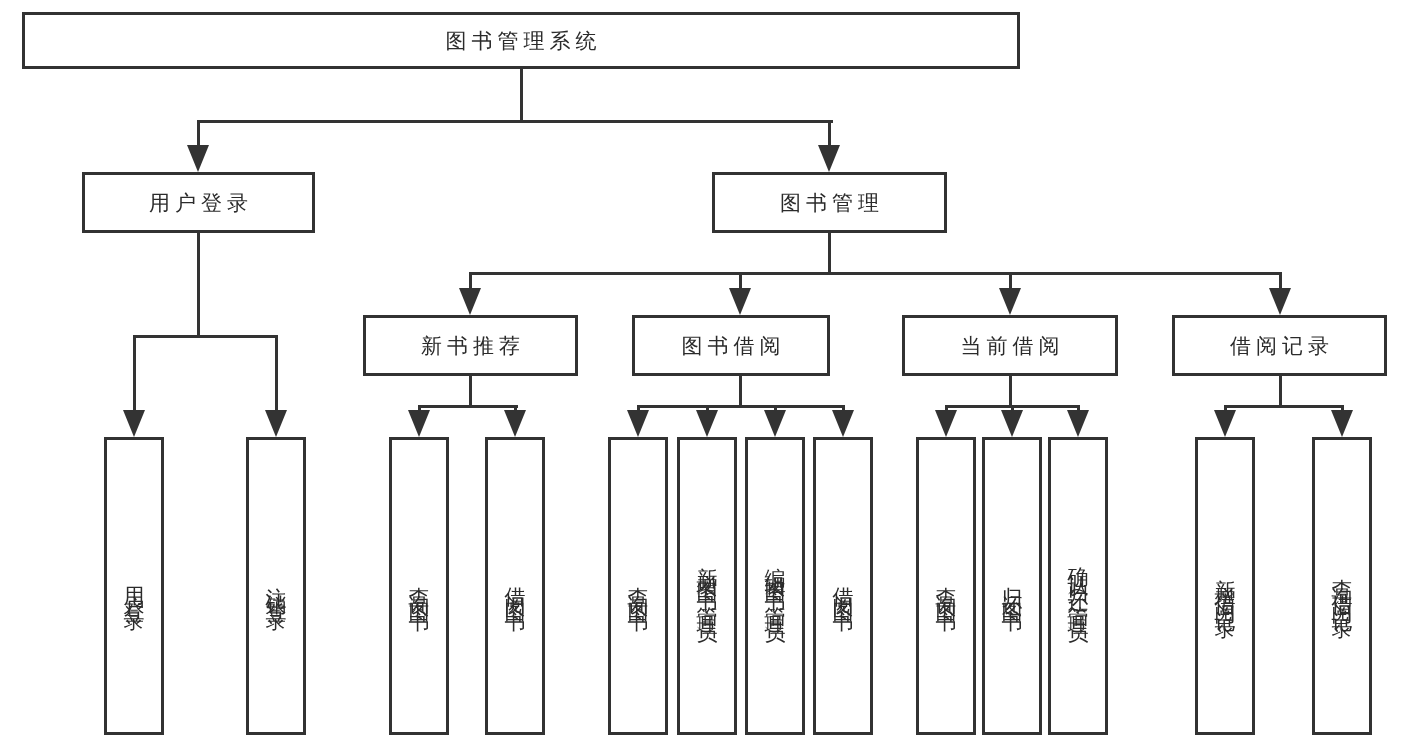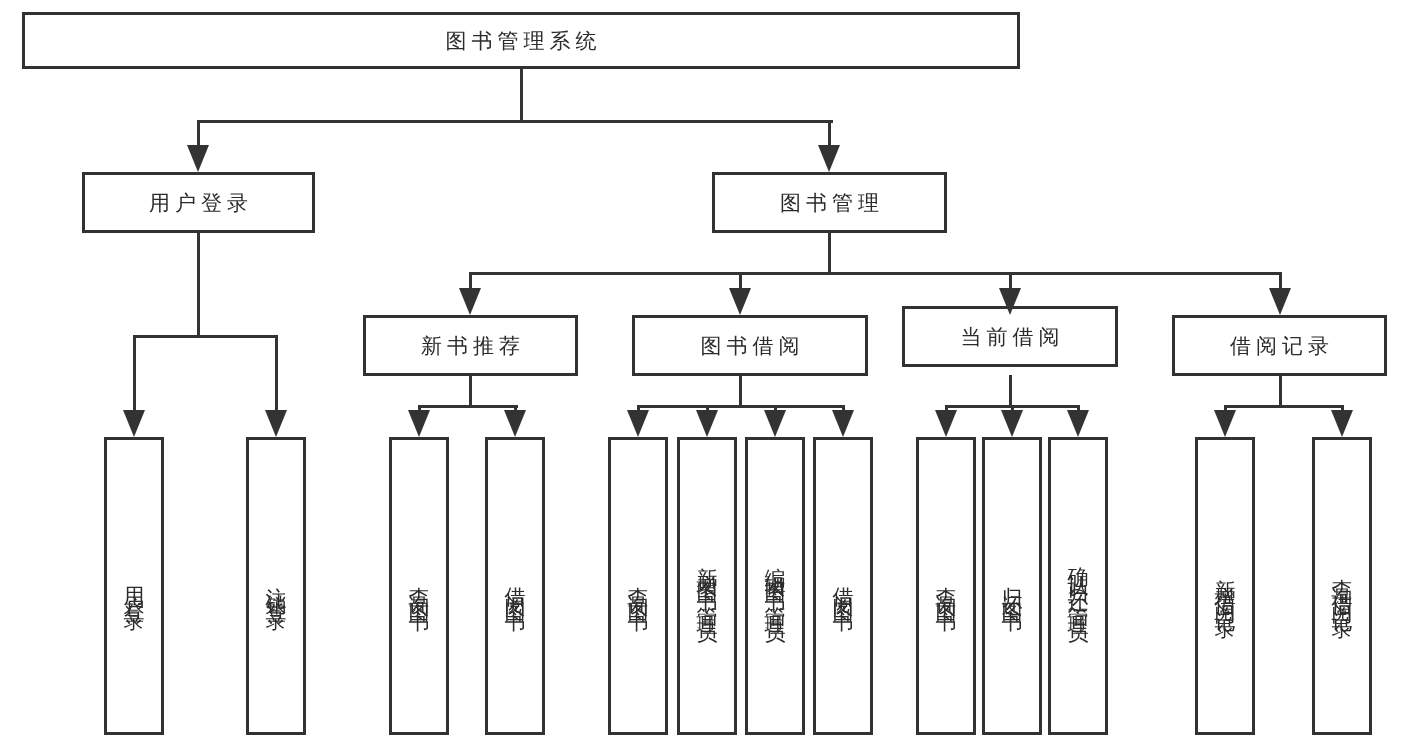--- a/index.html
+++ b/index.html
@@ -64,22 +64,22 @@
 <body>
 
 <div class="canvas">
 
   <div class="box h-box" style="left:22px; top:12px; width:998px; height:57px;">图书管理系统</div>
 
   <div class="box h-box" style="left:82px; top:172px; width:233px; height:61px;">用户登录</div>
   <div class="box h-box" style="left:363px; top:315px; width:215px; height:61px;">新书推荐</div>
 
   <div class="box h-box" style="left:712px; top:172px; width:235px; height:61px;">图书管理</div>
-  <div class="box h-box" style="left:632px; top:315px; width:236px; height:61px;">图书借阅</div>
-  <div class="box h-box" style="left:902px; top:306px; width:216px; height:61px;">当前借阅</div>
+  <div class="box h-box" style="left:632px; top:315px; width:198px; height:61px;">图书借阅</div>
+  <div class="box h-box" style="left:902px; top:315px; width:216px; height:61px;">当前借阅</div>
   <div class="box h-box" style="left:1172px; top:315px; width:215px; height:61px;">借阅记录</div>
 
   <div class="box leaf" style="left:104px; top:437px; width:60px; height:298px;">
     <span class="vtext">用户登录</span>
   </div>
   <div class="box leaf" style="left:246px; top:437px; width:60px; height:298px;">
     <span class="vtext">注销登录</span>
   </div>
 
   <div class="box leaf" style="left:389px; top:437px; width:60px; height:298px;">

